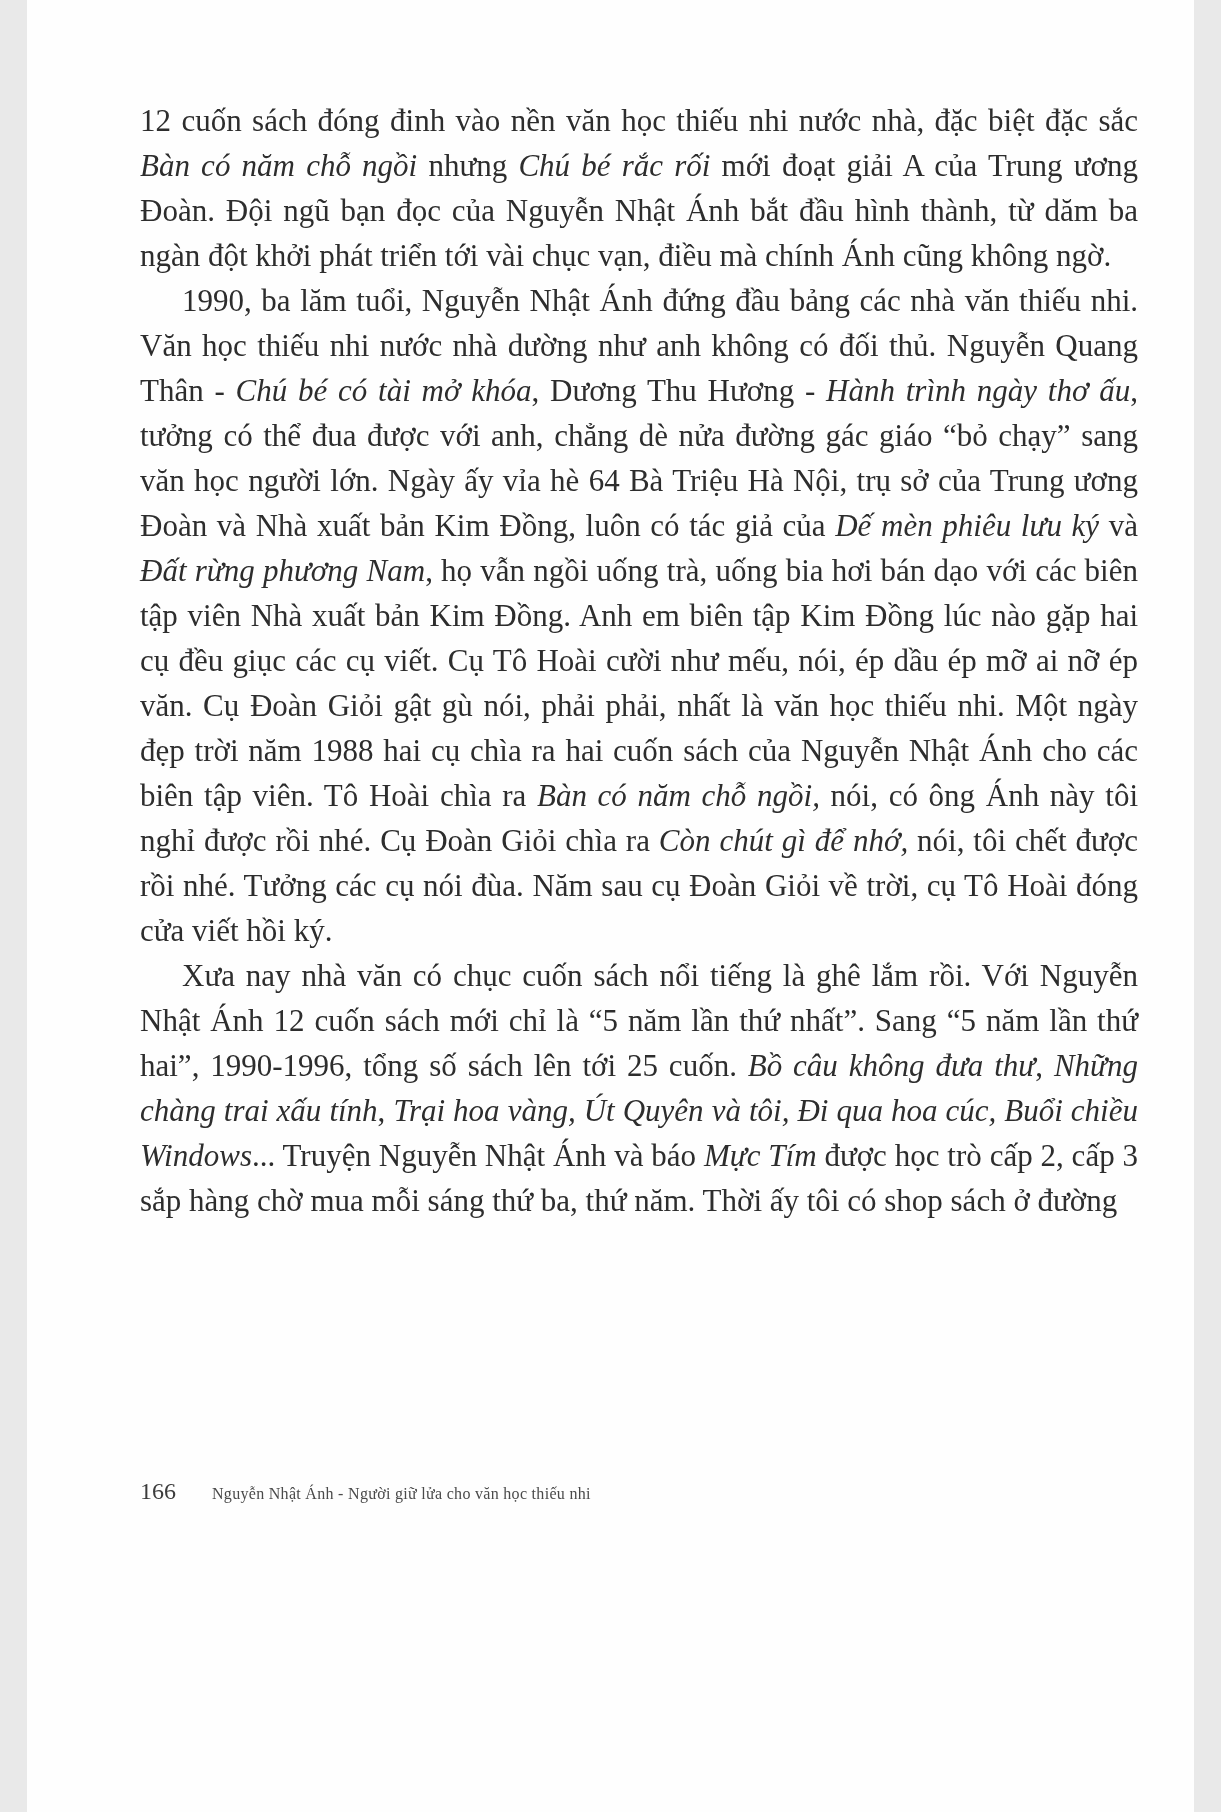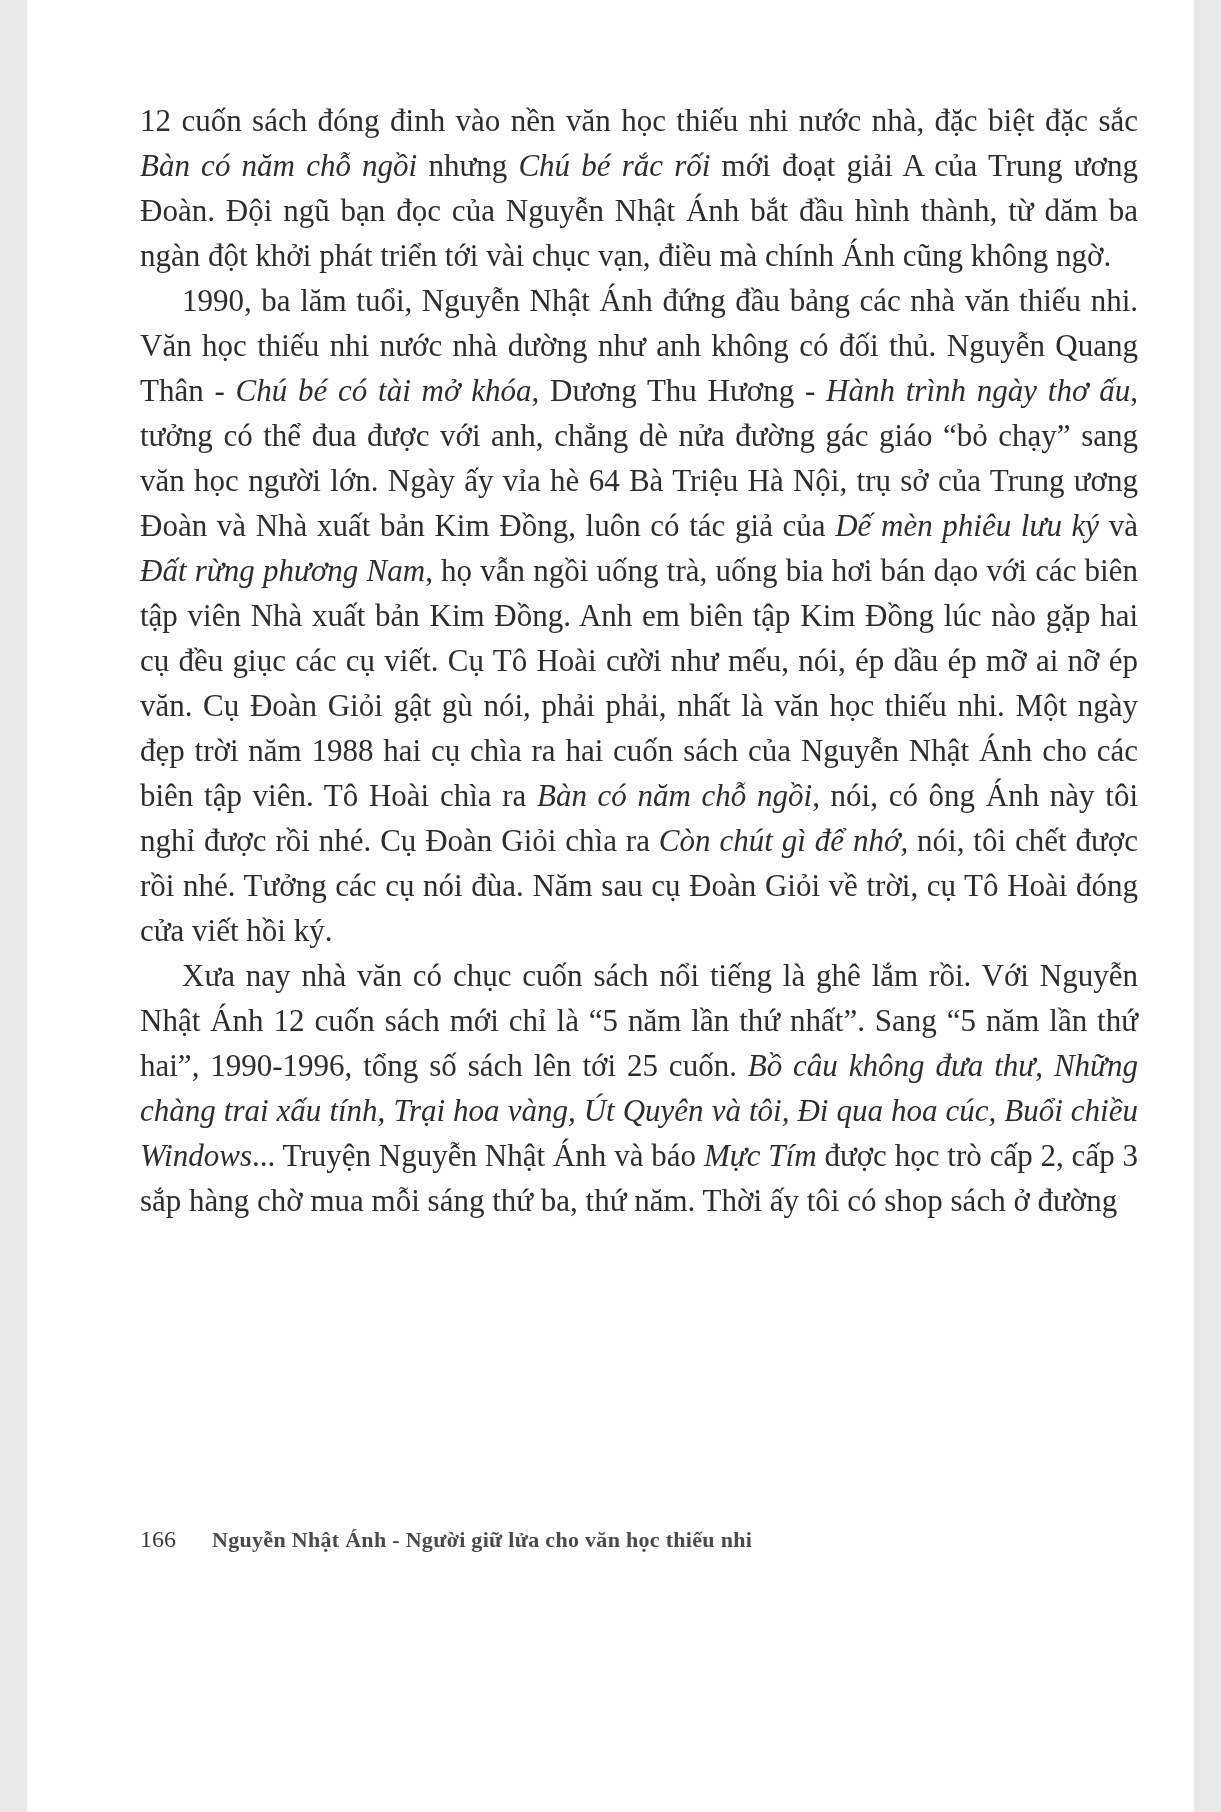--- a/index.html
+++ b/index.html
@@ -40,32 +40,30 @@
     font-style: italic;
   }
   .page-footer {
     position: absolute;
     left: 113px;
     right: 110px;
     top: 1478px;
     display: flex;
     align-items: baseline;
     color: #4a4a4a;
-    margin-top: 48px;
   }
   .page-number {
     font-size: 24px;
     color: #3c3c3c;
   }
   .footer-title {
-    font-size: 22px;
+    font-size: 16px;
     margin-left: 36px;
     color: #4a4a4a;
     letter-spacing: 0.3px;
-    font-weight: bold;
   }
 </style>
 </head>
 <body>
 
 <div class="book-page">
 
   <div class="text-block">
       <p class="para"><span class="run">12 cuốn sách đóng đinh vào nền văn học thiếu nhi nước nhà, đặc biệt đặc sắc </span><span class="run italic">Bàn có năm chỗ ngồi</span><span class="run"> nhưng </span><span class="run italic">Chú bé rắc rối</span><span class="run"> mới đoạt giải A của Trung ương Đoàn. Đội ngũ bạn đọc của Nguyễn Nhật Ánh bắt đầu hình thành, từ dăm ba ngàn đột khởi phát triển tới vài chục vạn, điều mà chính Ánh cũng không ngờ.</span></p>
       <p class="para indented"><span class="run">1990, ba lăm tuổi, Nguyễn Nhật Ánh đứng đầu bảng các nhà văn thiếu nhi. Văn học thiếu nhi nước nhà dường như anh không có đối thủ. Nguyễn Quang Thân - </span><span class="run italic">Chú bé có tài mở khóa</span><span class="run">, Dương Thu Hương - </span><span class="run italic">Hành trình ngày thơ ấu</span><span class="run">, tưởng có thể đua được với anh, chẳng dè nửa đường gác giáo “bỏ chạy” sang văn học người lớn. Ngày ấy vỉa hè 64 Bà Triệu Hà Nội, trụ sở của Trung ương Đoàn và Nhà xuất bản Kim Đồng, luôn có tác giả của </span><span class="run italic">Dế mèn phiêu lưu ký</span><span class="run"> và </span><span class="run italic">Đất rừng phương Nam</span><span class="run">, họ vẫn ngồi uống trà, uống bia hơi bán dạo với các biên tập viên Nhà xuất bản Kim Đồng. Anh em biên tập Kim Đồng lúc nào gặp hai cụ đều giục các cụ viết. Cụ Tô Hoài cười như mếu, nói, ép dầu ép mỡ ai nỡ ép văn. Cụ Đoàn Giỏi gật gù nói, phải phải, nhất là văn học thiếu nhi. Một ngày đẹp trời năm 1988 hai cụ chìa ra hai cuốn sách của Nguyễn Nhật Ánh cho các biên tập viên. Tô Hoài chìa ra </span><span class="run italic">Bàn có năm chỗ ngồi,</span><span class="run"> nói, có ông Ánh này tôi nghỉ được rồi nhé. Cụ Đoàn Giỏi chìa ra </span><span class="run italic">Còn chút gì để nhớ,</span><span class="run"> nói, tôi chết được rồi nhé. Tưởng các cụ nói đùa. Năm sau cụ Đoàn Giỏi về trời, cụ Tô Hoài đóng cửa viết hồi ký.</span></p>

